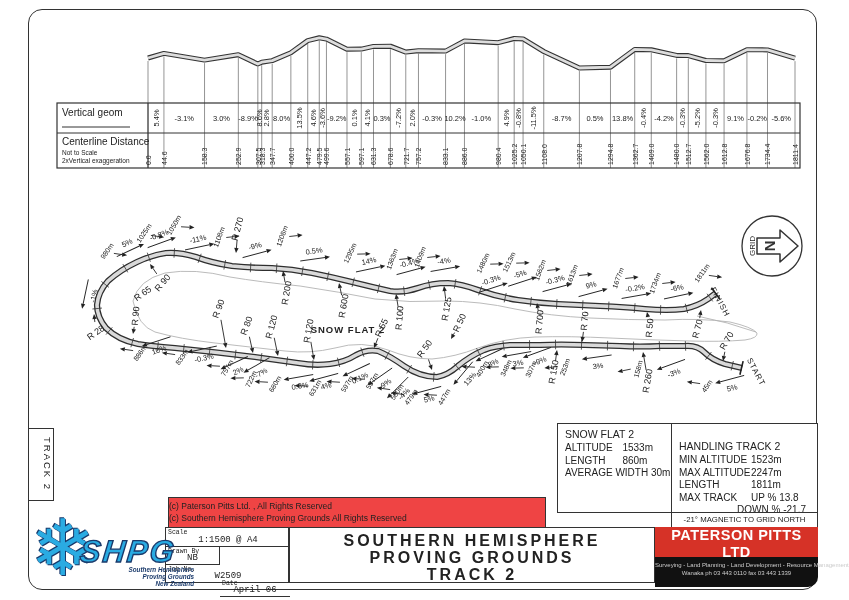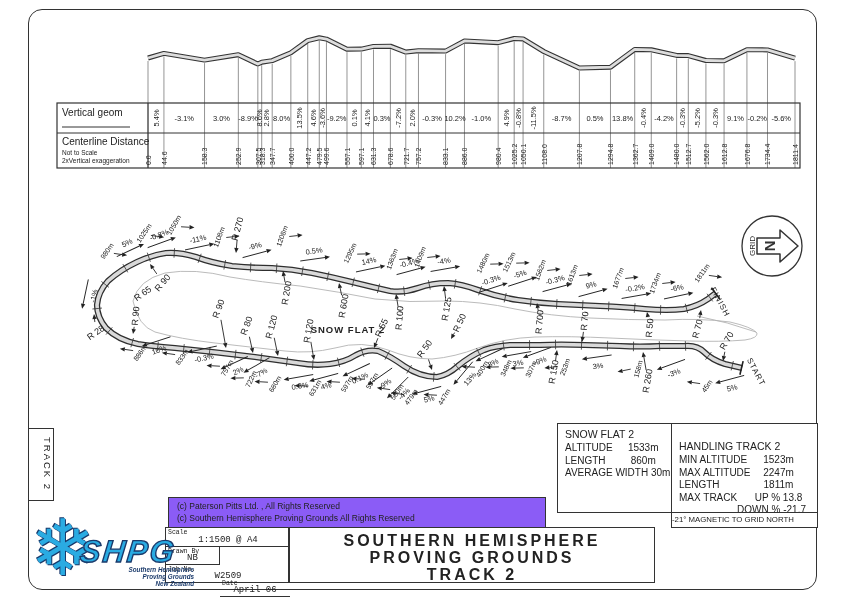--- a/index.html
+++ b/index.html
@@ -4,33 +4,33 @@
 <style>
   html,body{margin:0;padding:0;background:#fff;}
   #page{position:relative;width:849px;height:600px;background:#fff;overflow:hidden;
         font-family:"Liberation Sans",sans-serif;color:#222;}
   #border-frame{position:absolute;left:28px;top:9px;width:789px;height:581px;
         border:1.5px solid #333;border-radius:14px;}
   #draw{position:absolute;left:0;top:0;}
   .abs{position:absolute;box-sizing:border-box;}
   
   #copyright-box{left:168px;top:497px;width:378px;height:31px;border:1px solid #333;
-        padding:2px 8px;font-size:8.5px;line-height:12px;background:#8b5cf6;}
+        padding:2px 0;font-size:8.5px;line-height:12px;background:#ef4444;}
   
   #snow-box{left:557px;top:423px;width:115px;height:90px;border:1px solid #333;
         padding:4px 7px;font-size:10px;background:#fff;}
   #handling-box{left:671px;top:423px;width:147px;height:90px;border:1px solid #333;
         padding:16px 7px;font-size:10px;background:#fff;}
   .info-title{font-size:10.5px;margin-bottom:2px;}
   .info-row{display:flex;line-height:12.5px;white-space:nowrap;}
   .info-row .lab{flex:1 1 auto;}
-  .info-row .val{flex:0 0 42%;text-align:center;}
+  .info-row .val{flex:0 0 42%;text-align:left;}
   #handling-box .info-row .val{padding-right:4px;}
   #magnetic-bar{left:671px;top:512px;width:147px;height:16px;border:1px solid #333;
-        font-size:7.8px;line-height:14px;background:#fff;}
+        font-size:7.8px;text-align:center;line-height:14px;background:#fff;}
   
   #cells{left:165px;top:527px;width:124px;height:56px;border:1px solid #333;background:#fff;
         font-family:Liberation Mono, monospace;}
   .cell{position:absolute;box-sizing:border-box;border-bottom:1px solid #333;}
   .cell .clab{position:absolute;left:2px;top:1px;font-size:6.5px;}
   .cell .cval{position:absolute;left:0;right:0;bottom:1px;text-align:center;font-size:9px;}
   #title-box{left:289px;top:527px;width:366px;height:56px;border:1px solid #333;background:#fff;
         text-align:center;padding-top:4px;}
   #title-box div{font-size:16px;font-weight:bold;letter-spacing:3px;line-height:17px;}
   
@@ -760,20 +760,30 @@
       <span class="cval">W2509</span>
     </div>
   </div>
 
   <div id="title-box" class="abs">
     <div>SOUTHERN  HEMISPHERE</div>
     <div>PROVING  GROUNDS</div>
     <div>TRACK  2</div>
   </div>
 
+  <div id="ppl-block" class="abs">
+    <div id="ppl-red">
+      <div id="ppl-name">PATERSON PITTS LTD</div>
+      <div id="ppl-towns">Wanaka Cromwell Queenstown Alexandra Dunedin</div>
+    </div>
+    <div id="ppl-black">
+      <div>Surveying - Land Planning - Land Development - Resource Management</div>
+      <div>Wanaka    ph 03 443 0110    fax 03 443 1339</div>
+    </div>
+  </div>
 
   <div id="logo" class="abs">
     <span id="logo-flake">❄</span>
     <span id="logo-text">SHPG</span>
     <div id="logo-sub">
       <div>Southern Hemisphere</div>
       <div>Proving Grounds</div>
       <div>New Zealand</div>
     </div>
   </div>

